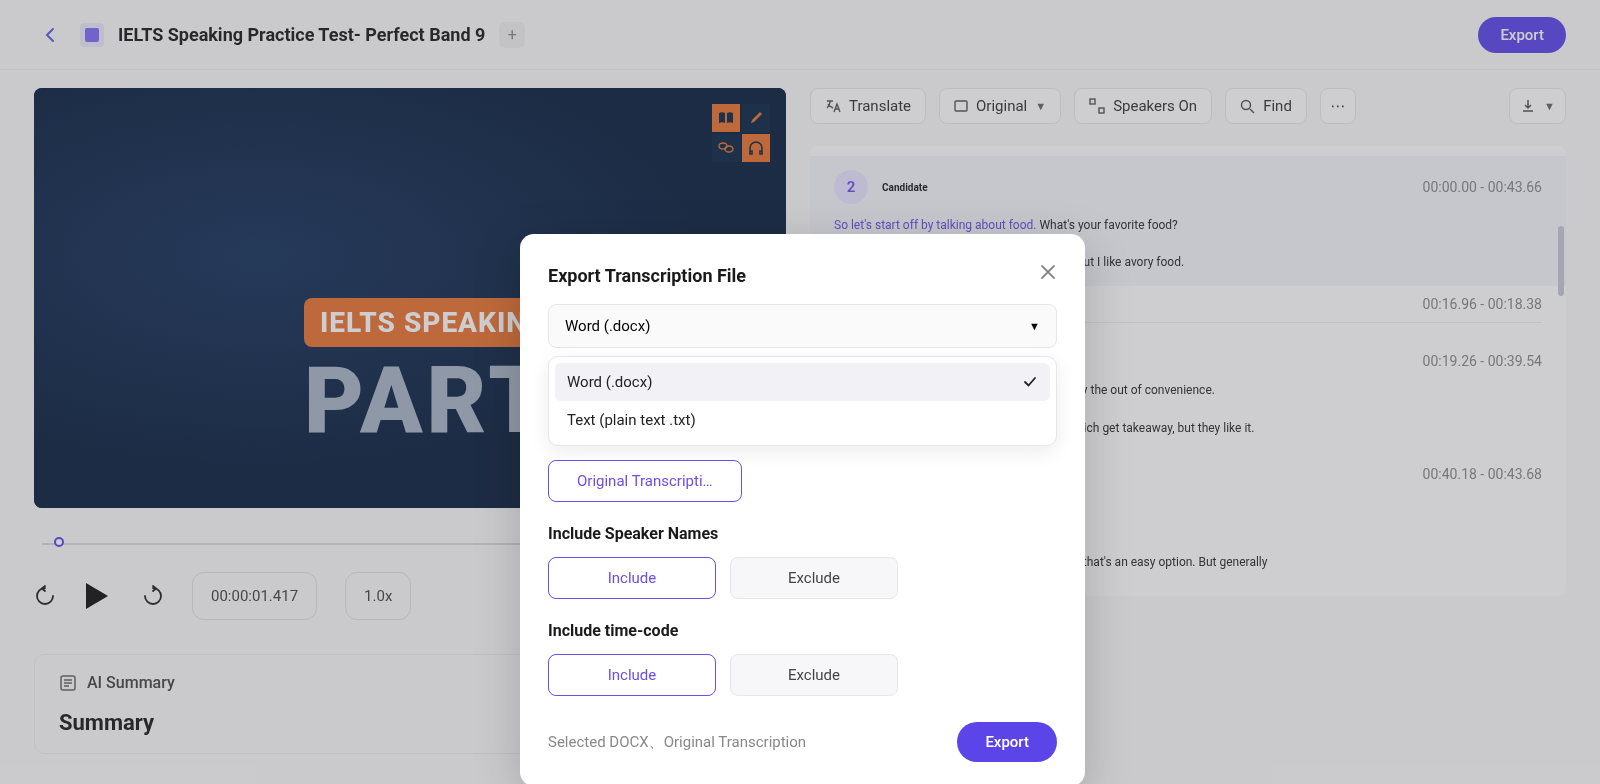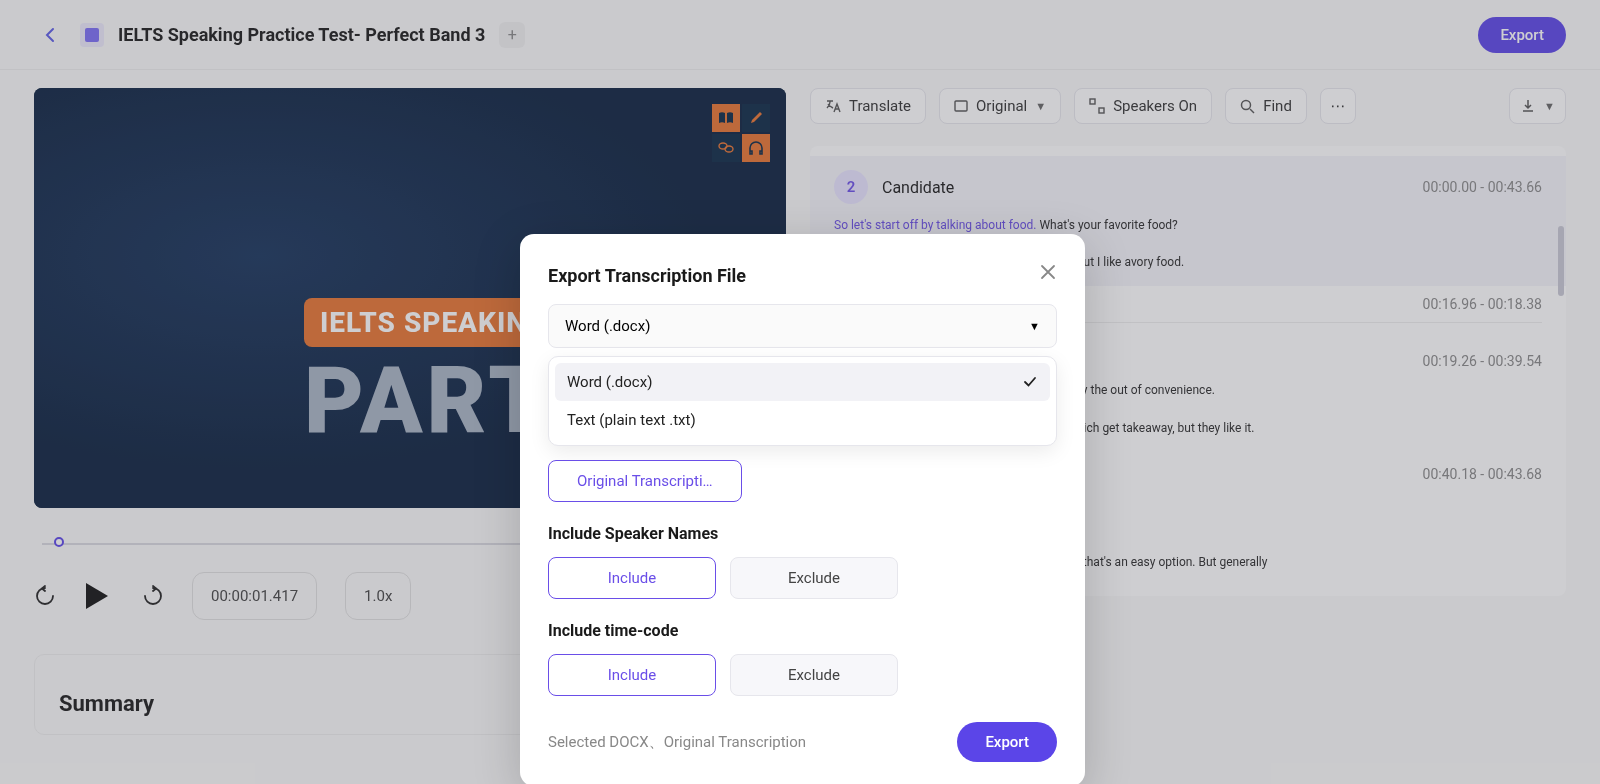--- a/index.html
+++ b/index.html
@@ -35,21 +35,21 @@
 .tbtn{height:36px;border:1px solid #e6e6ec;border-radius:8px;padding:0 14px;display:flex;align-items:center;gap:8px;font-size:15px;color:#333;cursor:pointer;background:#fff}
 .tbtn svg,.tbtn .chev{color:#666}
 .more-btn{width:36px}
 .dl-btn{margin-left:auto}
 .transcript{margin-top:22px;background:#fff;border-radius:8px;padding:10px 0;overflow-y:auto;position:relative}
 .scrollbar{position:absolute;right:2px;top:80px;width:6px;height:70px;background:#c8c8d4;border-radius:3px}
 .seg{padding:14px 24px}
 .seg.active{background:#f4f4fa}
 .seg-head{display:flex;align-items:center;gap:14px}
 .speaker-num{width:34px;height:34px;border-radius:50%;background:#e8e4ff;color:#6a4ee8;display:flex;align-items:center;justify-content:center;font-weight:600;font-size:15px}
-.speaker-name{font-weight:400;font-size:16px;color:#1a1a1a}
+.speaker-name{font-weight:700;font-size:10px;color:#1a1a1a}
 .seg-time{margin-left:auto;font-size:14px;color:#888}
 .seg-body{margin-top:12px;font-size:12px;line-height:1.6;color:#2a2a2a}
 .purple{color:#6a4ee8}
 .seg-time-only{padding:10px 24px;text-align:right;font-size:14px;color:#888}
 .divider{height:1px;background:#eee;margin:0 24px}
 .overlay{position:absolute;inset:0;background:rgba(80,80,90,.28);z-index:50}
 .modal{position:absolute;top:234px;left:520px;width:565px;background:#fff;border-radius:14px;padding:28px 28px 24px;box-shadow:0 12px 48px rgba(0,0,0,.18);z-index:51}
 .modal-head{display:flex;align-items:flex-end;justify-content:space-between}
 .modal-title{font-size:18px;font-weight:700;color:#1a1a1a}
 .close-x{cursor:pointer;color:#888;font-size:20px}
@@ -71,21 +71,21 @@
 
 <div class="header">
   <div class="back-btn">
     <svg width="10" height="16" viewBox="0 0 10 16">
         <path d="M8 2L2 8l6 6" stroke="currentColor" stroke-width="2" fill="none" stroke-linecap="round"></path>
       </svg>
   </div>
   <div class="doc-icon">
       <div class="doc-icon-inner"></div>
     </div>
-  <div class="title">IELTS Speaking Practice Test- Perfect Band 3</div>
+  <div class="title">IELTS Speaking Practice Test- Perfect Band 9</div>
   <div class="plus-btn">+</div>
   <div class="export-top">Export</div>
 </div>
 
 <div class="main">
   <div class="left">
     <div class="video">
       <div class="video-bg"></div>
       <div class="video-icons">
         <div class="vicon">
@@ -128,20 +128,27 @@
             <path d="M2 2l22 13L2 28z" fill="currentColor"></path>
           </svg></div>
       <div class="ctrl-icon"><svg width="22" height="22" viewBox="0 0 22 22">
             <path d="M11 3a8 8 0 11-8 8" fill="none" stroke="currentColor" stroke-width="1.8" stroke-linecap="round"></path>
             <path d="M11 1l3 2.5L11 6" fill="none" stroke="currentColor" stroke-width="1.8" stroke-linecap="round"></path>
           </svg></div>
       <div class="time-box">00:00:01.417</div>
       <div class="speed-box">1.0x</div>
     </div>
     <div class="summary-card">
+      <div class="sum-head">
+        <svg width="18" height="18" viewBox="0 0 18 18">
+            <rect x="2" y="2" width="14" height="14" rx="2" fill="none" stroke="#666" stroke-width="1.5"></rect>
+            <path d="M5 6h8M5 9h8M5 12h5" stroke="#666" stroke-width="1.5"></path>
+          </svg>
+        <span>AI Summary</span>
+      </div>
       <div class="sum-title">Summary</div>
     </div>
   </div>
 
   <div class="right">
     <div class="toolbar">
       <div class="tbtn">
           <svg width="16" height="16" viewBox="0 0 16 16">
             <path d="M2 3h6M5 3v1c0 3-2 5-3 6M3 6c1 2 3 3 5 4M9 14l3-8 3 8M10 11h4" stroke="#555" stroke-width="1.4" fill="none"></path>
           </svg>

